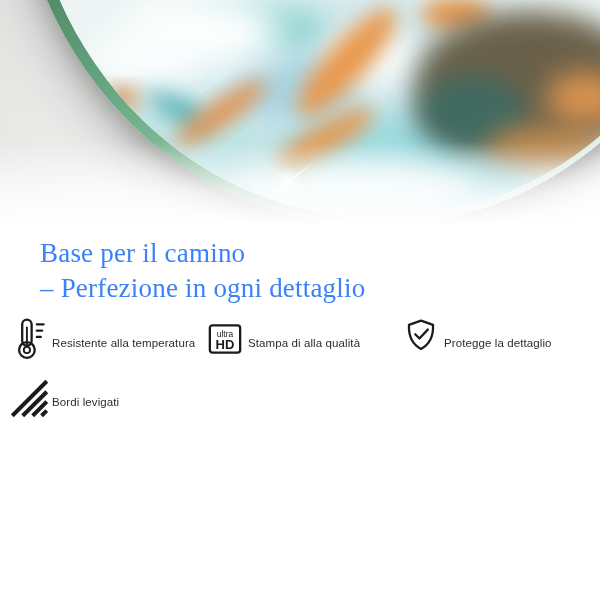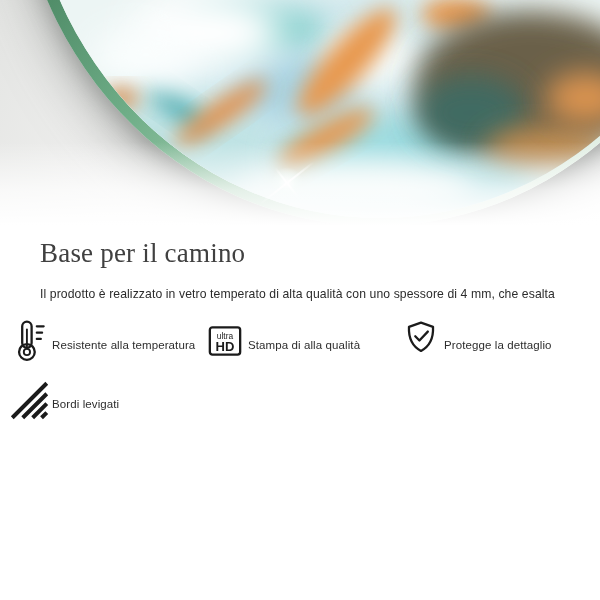--- a/index.html
+++ b/index.html
@@ -43,21 +43,21 @@
   }
   .hero-fade {
     position: absolute; left: 0; bottom: 0; width: 100%; height: 88px;
     background: linear-gradient(180deg, rgba(255,255,255,0) 0%, rgba(255,255,255,0.72) 55%, #ffffff 95%);
   }
 
   
   .title-block { margin: 6px 0 0 40px; }
   .title-line {
     font-family: "Liberation Serif", "DejaVu Serif", serif;
-    font-size: 27px; line-height: 35px; color: #404040; letter-spacing: 0.2px;
+    font-size: 27px; line-height: 35px; color: #3b82f6; letter-spacing: 0.2px;
   }
   .para { margin: 9px 0 0 40px; }
   .para-line {
     font-size: 12.2px; line-height: 28px; color: #2c2c2c;
     letter-spacing: 0.1px; white-space: nowrap;
   }
 
   
   .features {
     display: grid; grid-template-columns: repeat(3, 1fr);
@@ -118,24 +118,24 @@
     <div class="sparkle">
       <div class="glow"></div>
         <div class="ray-a"></div>
         <div class="ray-b"></div>
     </div>
     <div class="hero-fade"></div>
   </div>
 
   <div class="title-block">
     <div class="title-line">Base per il camino</div>
+    <div class="title-line">– Perfezione in ogni dettaglio</div>
   </div>
 
   <div class="para">
-    <div class="para-line">Il prodotto è realizzato in vetro temperato di alta qualità con uno spessore di 4 mm, che esalta</div>
   </div>
 
   <div class="features">
 
     <div class="feature">
       <svg class="icon-box" viewBox="0 0 44 44">
         <rect class="stroke" x="15.5" y="3.5" width="9" height="25" rx="4.5"></rect>
         <circle class="stroke" cx="20" cy="32.5" r="7.5"></circle>
         <circle class="stroke-thin" cx="20" cy="32.5" r="3"></circle>
         <path class="stroke-thin" d="M20 11 L20 27" stroke-linecap="round"></path>

